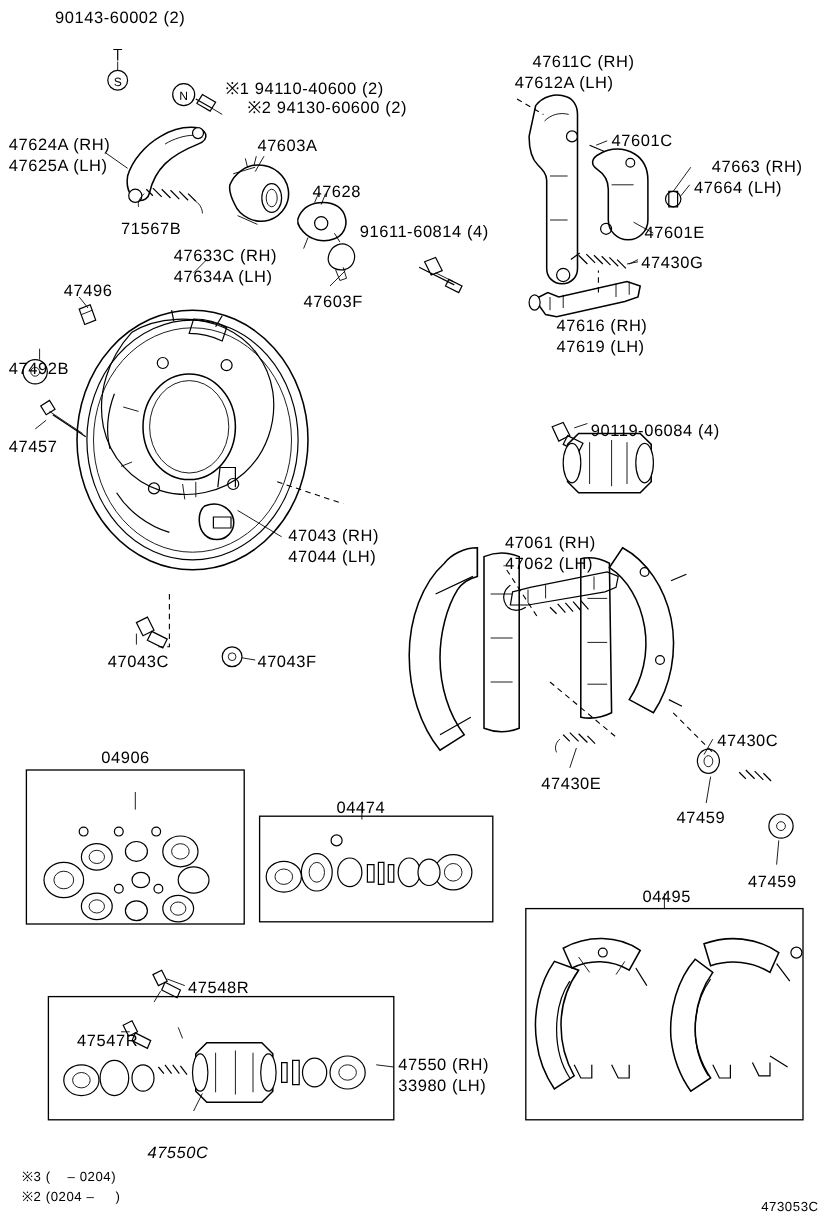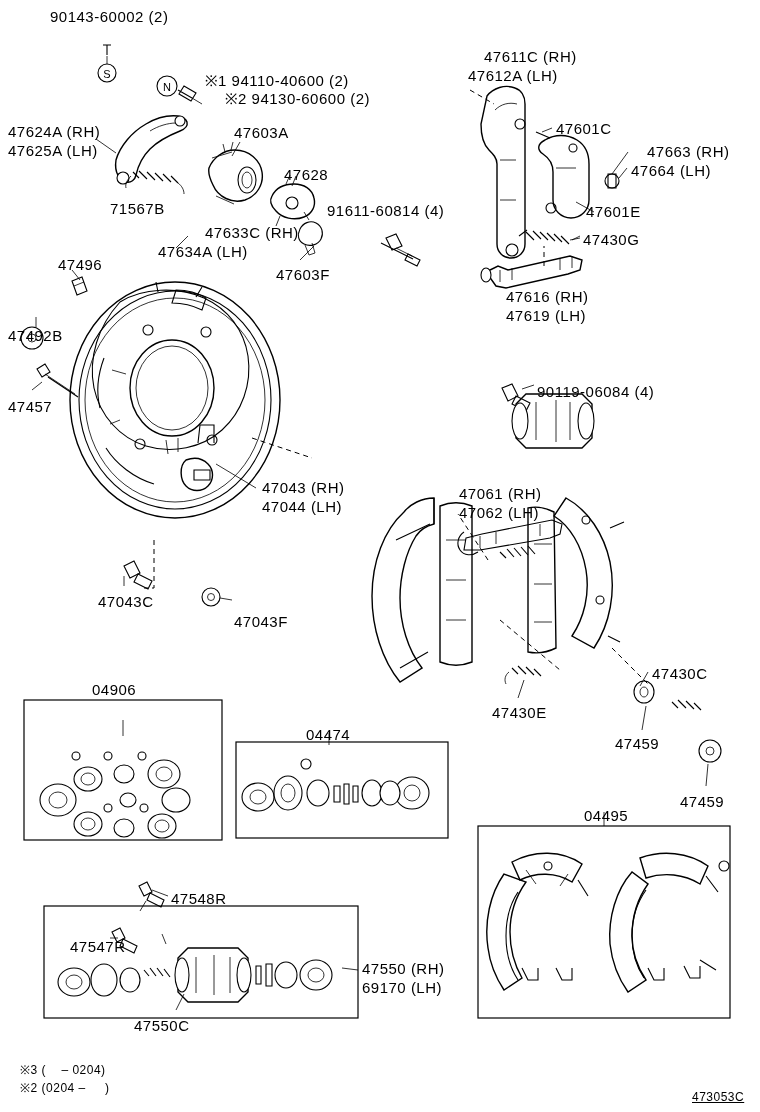--- a/index.html
+++ b/index.html
@@ -329,31 +329,31 @@
 </svg>
 
 <div class="lbl" style="left:50px;top:8px;">90143-60002 (2)</div>
 <div class="lbl" style="left:205px;top:72px;">※1 94110-40600 (2)</div>
 <div class="lbl" style="left:205px;top:90px;margin-left:20px;">※2 94130-60600 (2)</div>
 <div class="lbl" style="left:8px;top:123px;">47624A (RH)</div>
 <div class="lbl" style="left:8px;top:142px;">47625A (LH)</div>
 <div class="lbl" style="left:234px;top:124px;">47603A</div>
 <div class="lbl" style="left:284px;top:166px;">47628</div>
 <div class="lbl" style="left:110px;top:200px;">71567B</div>
-<div class="lbl" style="left:158px;top:224px;margin-left:47px;">47633C (RH)</div>
+<div class="lbl" style="left:158px;top:224px;">47633C (RH)</div>
 <div class="lbl" style="left:158px;top:243px;">47634A (LH)</div>
 <div class="lbl" style="left:327px;top:202px;">91611-60814 (4)</div>
 <div class="lbl" style="left:276px;top:266px;">47603F</div>
 <div class="lbl" style="left:58px;top:256px;">47496</div>
 <div class="lbl" style="left:8px;top:303px;margin-top:24px;">47492B</div>
 <div class="lbl" style="left:8px;top:398px;">47457</div>
 <div class="lbl" style="left:262px;top:479px;">47043 (RH)</div>
 <div class="lbl" style="left:262px;top:498px;">47044 (LH)</div>
 <div class="lbl" style="left:98px;top:593px;">47043C</div>
-<div class="lbl" style="left:234px;top:593px;margin-top:20px;">47043F</div>
+<div class="lbl" style="left:234px;top:593px;">47043F</div>
 <div class="lbl" style="left:484px;top:48px;">47611C (RH)</div>
 <div class="lbl" style="left:468px;top:67px;">47612A (LH)</div>
 <div class="lbl" style="left:556px;top:120px;">47601C</div>
 <div class="lbl" style="left:631px;top:143px;margin-left:16px;">47663 (RH)</div>
 <div class="lbl" style="left:631px;top:162px;">47664 (LH)</div>
 <div class="lbl" style="left:586px;top:203px;">47601E</div>
 <div class="lbl" style="left:583px;top:231px;">47430G</div>
 <div class="lbl" style="left:506px;top:288px;">47616 (RH)</div>
 <div class="lbl" style="left:506px;top:307px;">47619 (LH)</div>
 <div class="lbl" style="left:537px;top:383px;">90119-06084 (4)</div>
@@ -362,20 +362,20 @@
 <div class="lbl" style="left:492px;top:704px;">47430E</div>
 <div class="lbl" style="left:652px;top:665px;">47430C</div>
 <div class="lbl" style="left:615px;top:735px;">47459</div>
 <div class="lbl" style="left:680px;top:793px;">47459</div>
 <div class="lbl" style="left:92px;top:681px;">04906</div>
 <div class="lbl" style="left:306px;top:726px;">04474</div>
 <div class="lbl" style="left:584px;top:807px;">04495</div>
 <div class="lbl" style="left:171px;top:890px;">47548R</div>
 <div class="lbl" style="left:70px;top:938px;">47547R</div>
 <div class="lbl" style="left:362px;top:960px;">47550 (RH)</div>
-<div class="lbl" style="left:362px;top:979px;">69170 (LH)</div>
-<div class="lbl" style="left:134px;top:1017px;">47550C</div>
+<div class="lbl" style="left:362px;top:979px;">33980 (LH)</div>
+<div class="lbl" style="left:134px;top:1040px;font-style:italic;">47550C</div>
 
 <div class="lbl sm" style="left:20px;top:1062px;">※3 (    – 0204)</div>
 <div class="lbl sm" style="left:20px;top:1080px;">※2 (0204 –     )</div>
-<div class="lbl sm" style="left:692px;top:1089px;text-decoration:underline;">473053C</div>
+<div class="lbl sm" style="left:692px;top:1089px;">473053C</div>
 
 </div>
 
 </body></html>

